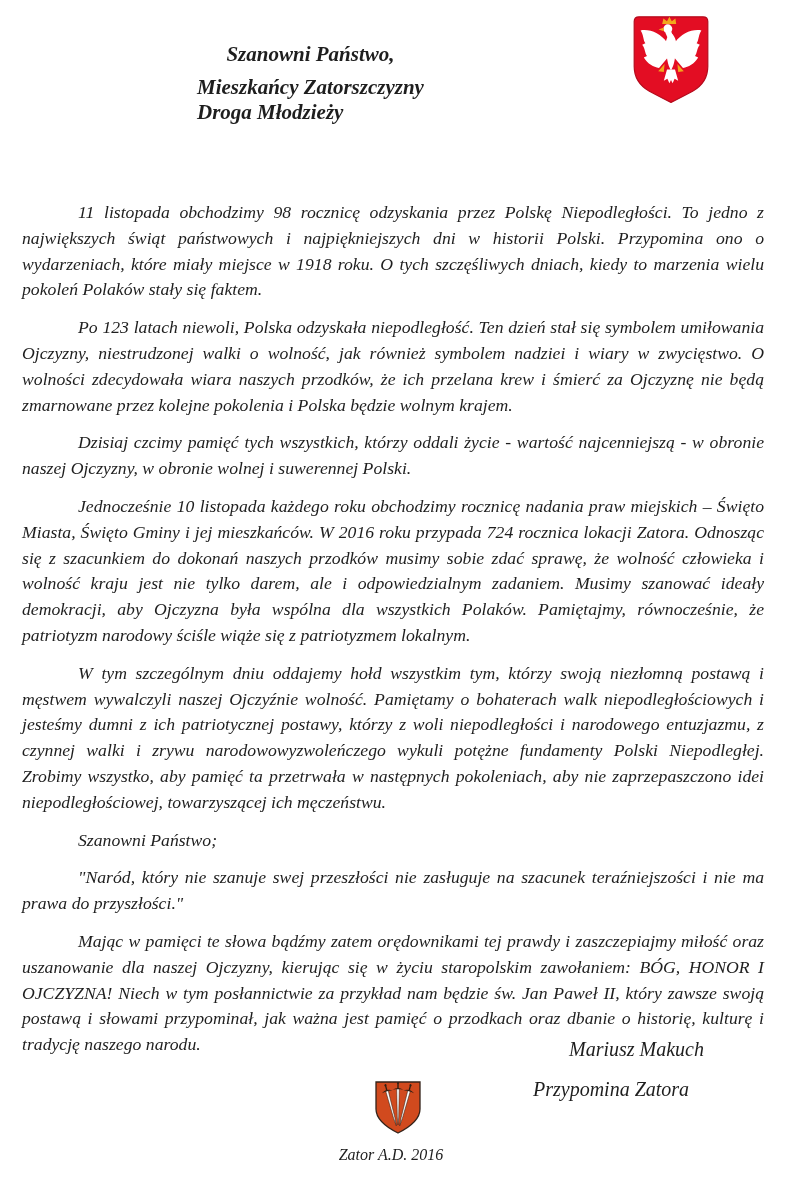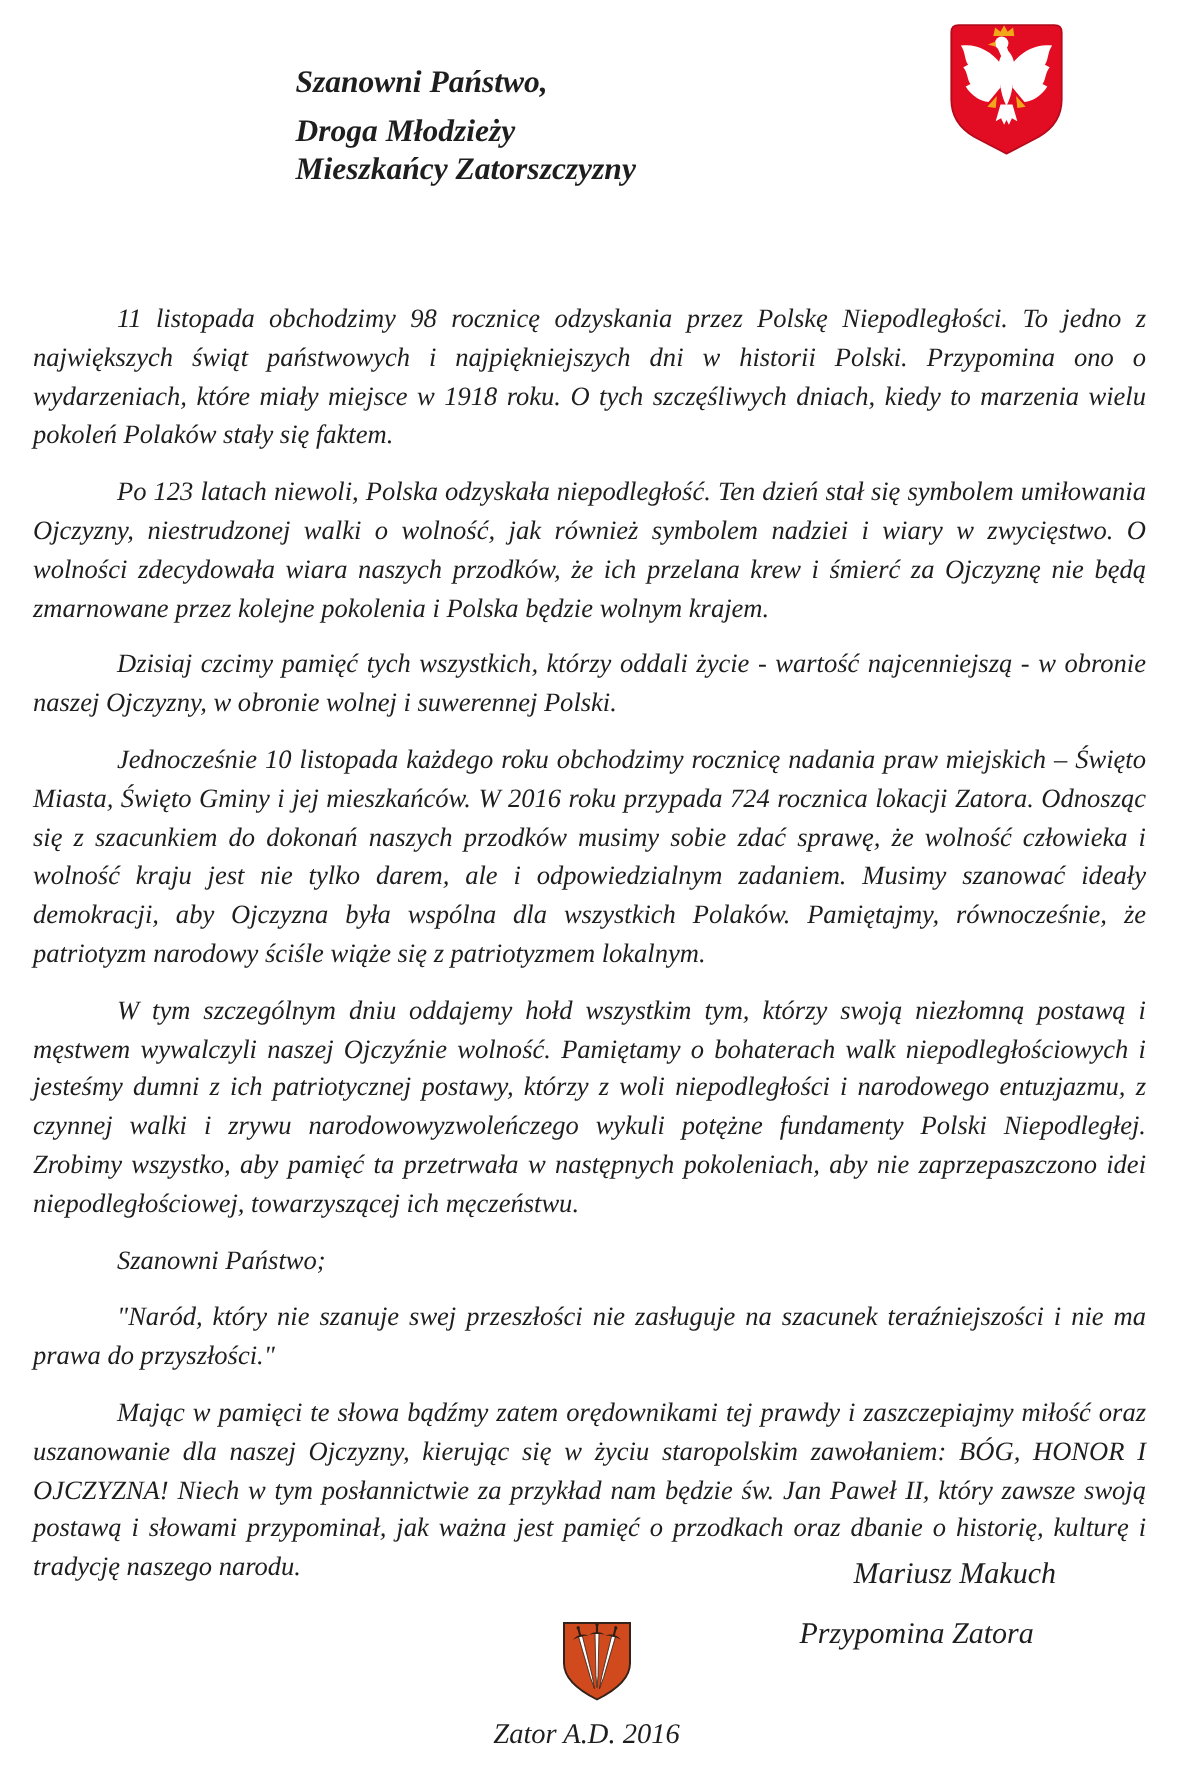--- a/index.html
+++ b/index.html
@@ -19,21 +19,21 @@
   
   .salutation {
     position: absolute;
     left: 197px;
     top: 42px;
     font-size: 21px;
     font-weight: bold;
     font-style: italic;
     line-height: 25px;
   }
-  .sal-first { margin-bottom: 8px; }
+  .sal-first { margin-bottom: 8px; text-align: center; }
   
   .crest-pl {
     position: absolute;
     left: 631px;
     top: 13px;
     width: 80px;
     height: 94px;
   }
   
   .body-text {
@@ -69,33 +69,33 @@
     width: 52px;
     height: 58px;
   }
   
   .footer-line {
     position: absolute;
     left: 291px;
     top: 1146px;
     width: 200px;
     text-align: center;
-    font-size: 19px;
+    font-size: 16px;
     font-style: italic;
   }
 </style>
 </head>
 <body>
 
 <div class="page">
 
   <div class="salutation">
     <div class="sal-first">Szanowni Państwo,</div>
+    <div>Mieszkańcy Zatorszczyzny</div>
     <div>Droga Młodzieży</div>
-    <div>Mieszkańcy Zatorszczyzny</div>
   </div>
 
   <div class="crest-pl">
     <svg viewBox="0 0 100 116" width="80" height="94" aria-hidden="true">
 
       <path fill="#e30d23" stroke="#b50a1c" stroke-width="1.5" d="M10,4 L90,4 Q96,4 96,10 L96,66 Q96,86 77,97 Q60,106 50,111 Q40,106 23,97 Q4,86 4,66 L4,10 Q4,4 10,4 Z"></path>
 
       <g fill="#ffffff">
 
         <path d="M45,36 C37,25 24,19 12,21 C16,27 15,33 18,37 L14,39 C18,44 17,49 20,53 L16,55 C21,63 28,67 35,68 L45,56 Z"></path>

